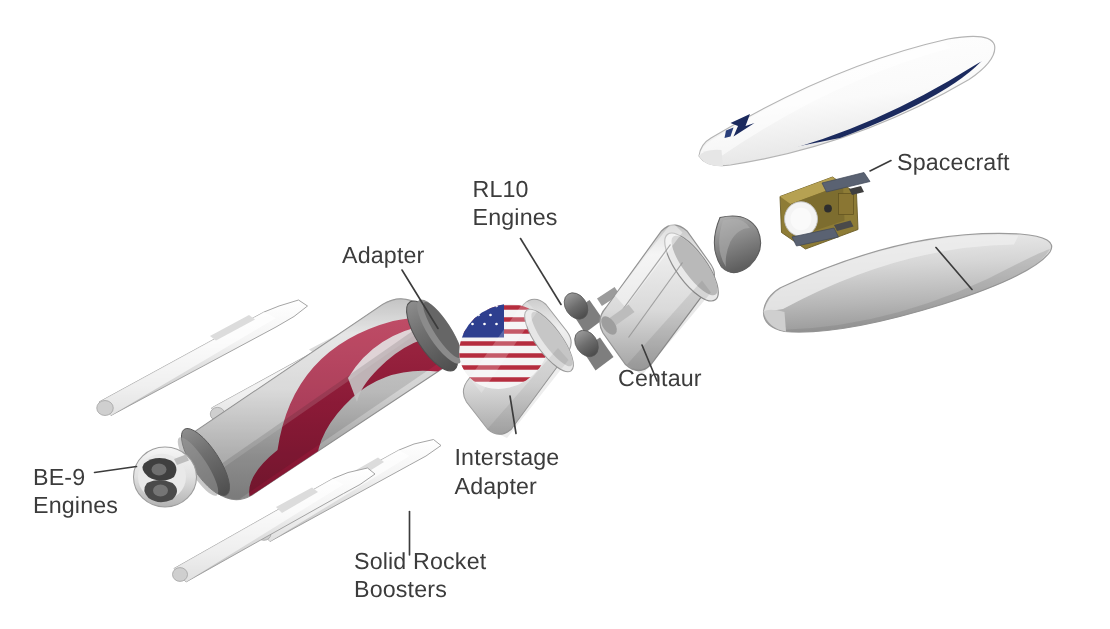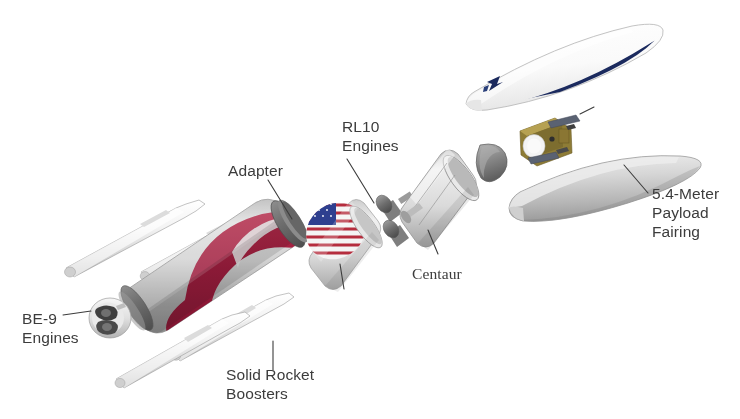--- a/index.html
+++ b/index.html
@@ -27,25 +27,25 @@
   .label {
     position: absolute;
     color: #3c3c3c;
     font-size: 15.5px;
     line-height: 19px;
     white-space: pre;
     letter-spacing: 0.1px;
     font-family: "Liberation Sans", sans-serif;
   }
   #lbl-be4        { left: 22px;  top: 309px; }
-  #lbl-srb        { left: 226px; top: 365px; }
+  #lbl-srb        { left: 236px; top: 365px; }
   #lbl-interstage { left: 303px; top: 296px; }
-  #lbl-centaur    { left: 412px; top: 264px; font-family: Liberation Serif, serif; }
+  #lbl-centaur    { left: 412px; top: 243px; }
   #lbl-booster    { left: 228px; top: 161px; }
-  #lbl-rl10       { left: 342px; top: 117px; }
+  #lbl-rl10       { left: 315px; top: 117px; }
   #lbl-spacecraft { left: 598px; top: 99px;  }
   #lbl-fairing    { left: 652px; top: 184px; }
 </style>
 </head>
 <body>
 
 <div id="stage">
 
   <svg id="diagram" viewBox="0 0 740 419">
     <defs>
@@ -289,21 +289,21 @@
       <path d="M347,159 L374,203"></path>
       <path d="M580,114 L594,107"></path>
       <path d="M624,165 L648,193"></path>
     </g>
   </svg>
 
   <div class="label" id="lbl-be4">BE-9
 Engines</div>
   <div class="label" id="lbl-srb">Solid Rocket
 Boosters</div>
+  <div class="label" id="lbl-interstage">Interstage
+Adapter</div>
   <div class="label" id="lbl-centaur">Centaur</div>
   <div class="label" id="lbl-booster">Adapter</div>
   <div class="label" id="lbl-rl10">RL10
 Engines</div>
-  <div class="label" id="lbl-fairing">5.4-Meter
-Payload
-Fairing</div>
+  <div class="label" id="lbl-spacecraft">Spacecraft</div>
 
 </div>
 
 </body></html>

